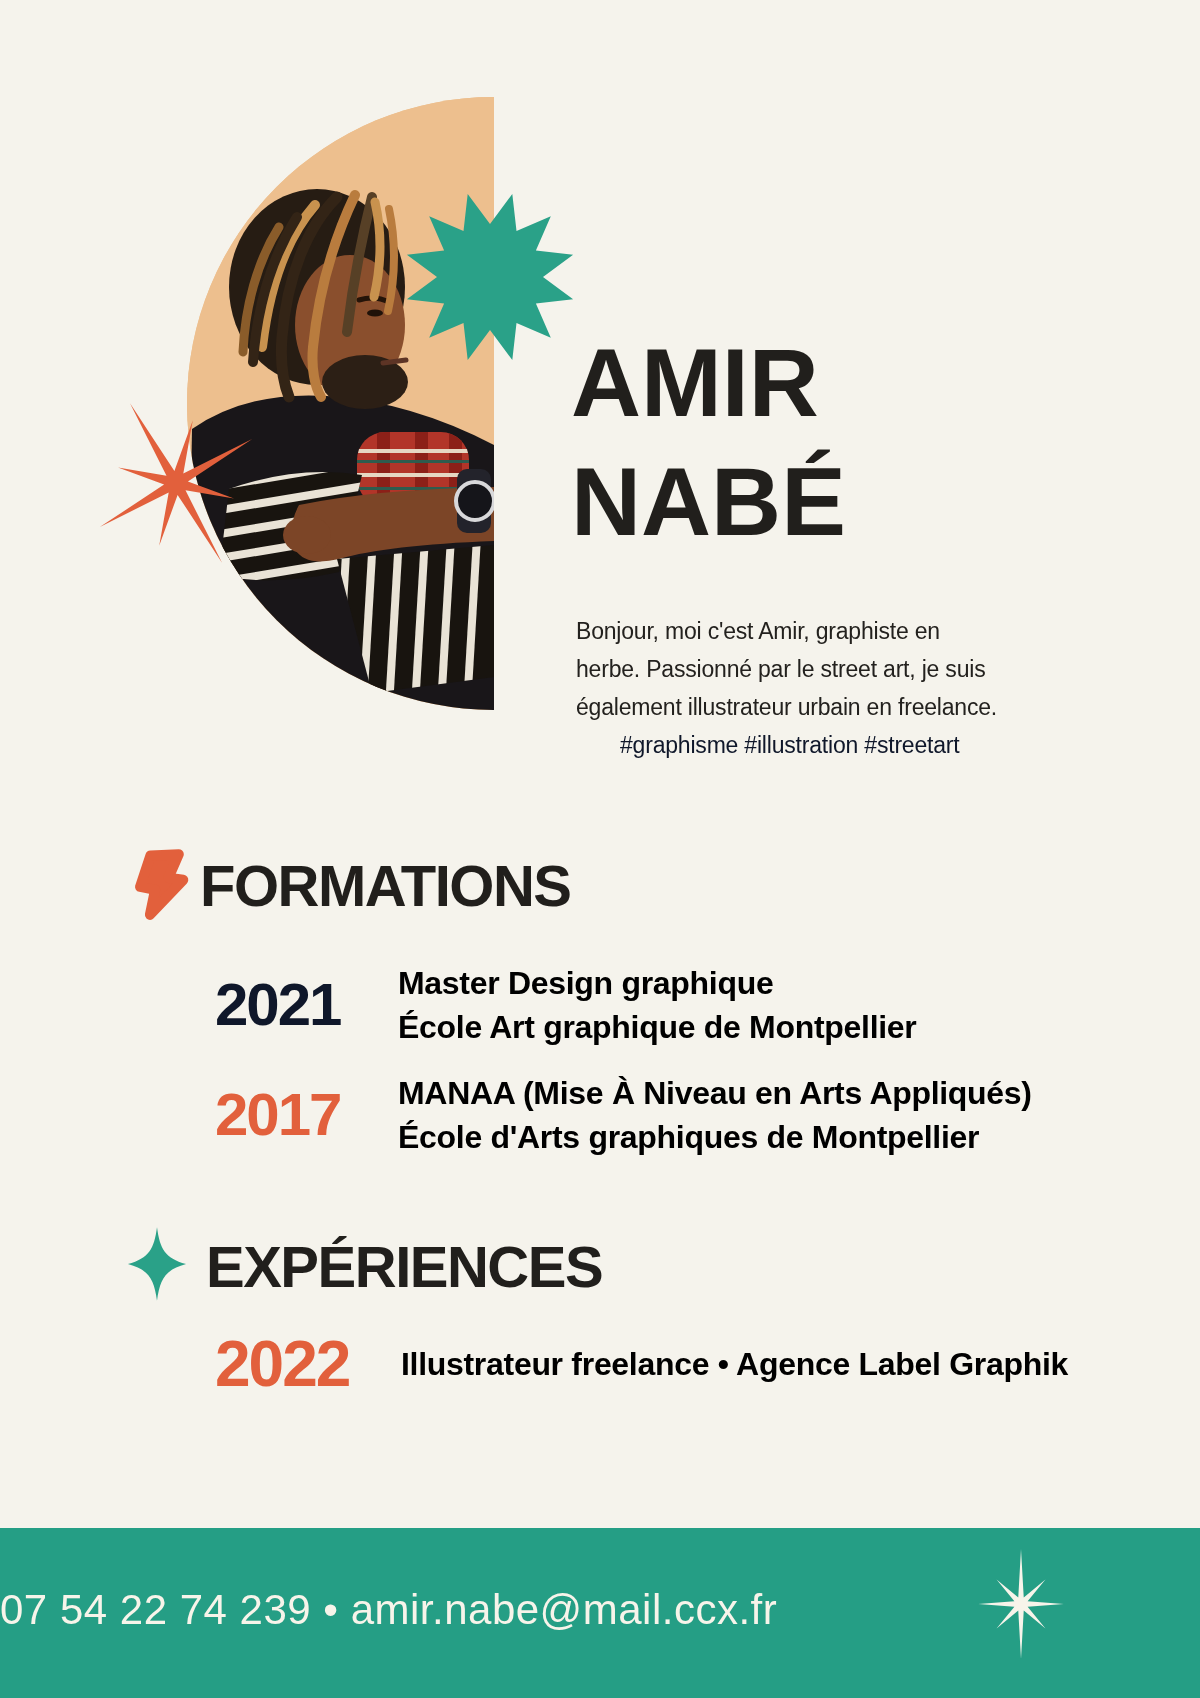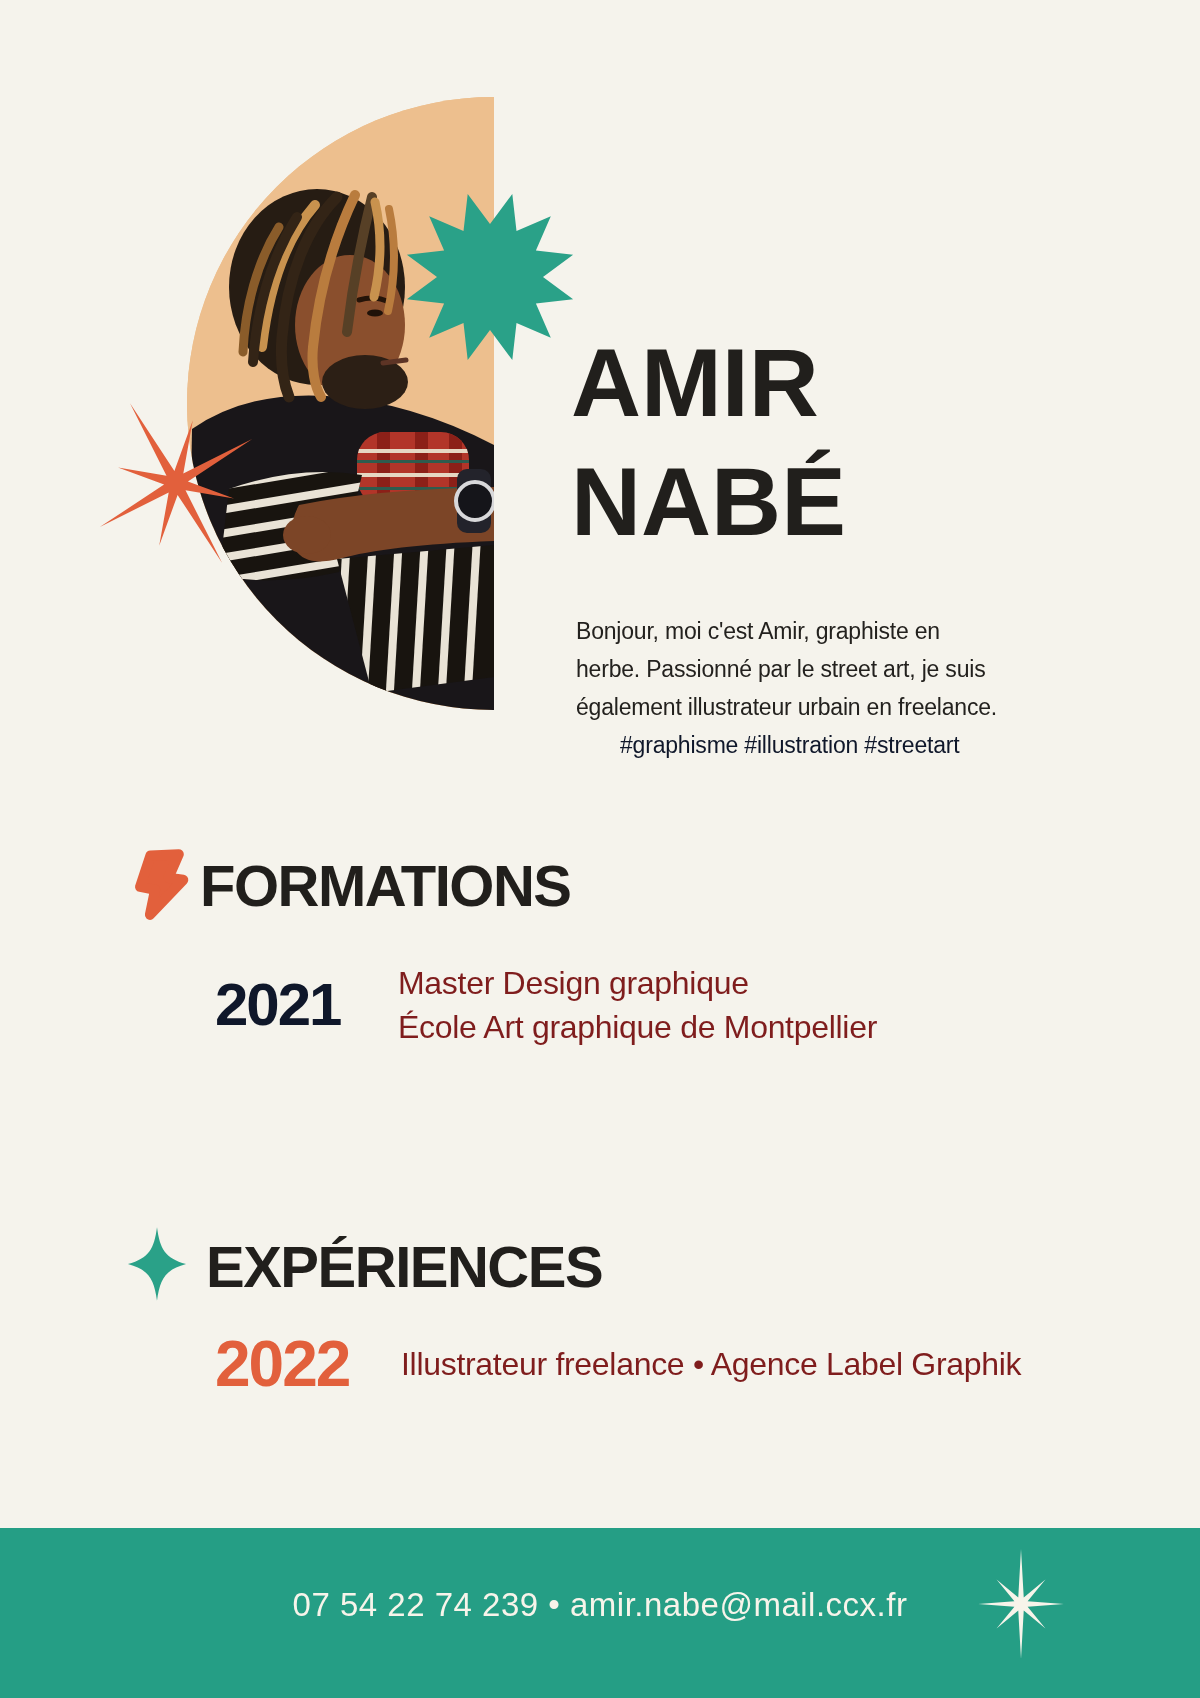--- a/index.html
+++ b/index.html
@@ -40,33 +40,33 @@
   
   .entry {
     position:absolute; left:215px; display:flex; align-items:center;
   }
   .entry .year {
     flex:0 0 183px; font-size:60px; font-weight:bold; letter-spacing:-2px;
     line-height:1;
   }
   .year.teal { color:#0f172a; }
   .year.orange { color:#e2603c; }
-  .entry .lines { font-size:32px; line-height:44px; color:#7f1d1d; letter-spacing:-0.3px; white-space:nowrap; }
+  .entry .lines { font-size:32px; line-height:44px; color:#000000; letter-spacing:-0.3px; white-space:nowrap;font-weight:bold; }
   .entry-2021 { top:961px; }
   .entry-2017 { top:1071px; }
   .entry-2022 { top:1332px; }
   .entry-2022 .year { font-size:64px; flex-basis:186px; }
   
   .footer {
     position:absolute; left:0; top:1528px; width:1200px; height:170px;
     background:#259e85;
   }
   .footer-contact {
-    position:absolute; left:0; top:1586px; width:1200px; text-align:center;
-    font-size:33px; color:#f7f4ea; letter-spacing:0.5px;
+    position:absolute; left:0; top:1586px; width:1200px; 
+    font-size:42px; color:#f7f4ea; letter-spacing:0.5px;
   }
   .footer-star { position:absolute; left:965px; top:1548px; width:112px; height:112px; }
 </style>
 </head>
 <body>
 
 <div class="page">
 
   <div class="photo-semicircle">
     <svg viewBox="0 0 307 613">
@@ -181,20 +181,27 @@
   </div>
 
   <div class="entry entry-2021">
     <div class="year teal">2021</div>
     <div class="lines">
       <div>Master Design graphique</div>
       <div>École Art graphique de Montpellier</div>
     </div>
   </div>
 
+  <div class="entry entry-2017">
+    <div class="year orange">2017</div>
+    <div class="lines">
+      <div>MANAA (Mise À Niveau en Arts Appliqués)</div>
+      <div>École d'Arts graphiques de Montpellier</div>
+    </div>
+  </div>
 
   <div class="section-heading heading-experiences">
     <span class="icon-box">
       <svg width="62" height="76" viewBox="0 0 64 76">
         <path d="M32 0 C35 22 40 32 62 38 C40 44 35 54 32 76 C29 54 24 44 2 38 C24 32 29 22 32 0 Z" fill="#2aa188"></path>
       </svg>
     </span>
     <h2>EXPÉRIENCES</h2>
   </div>
 

